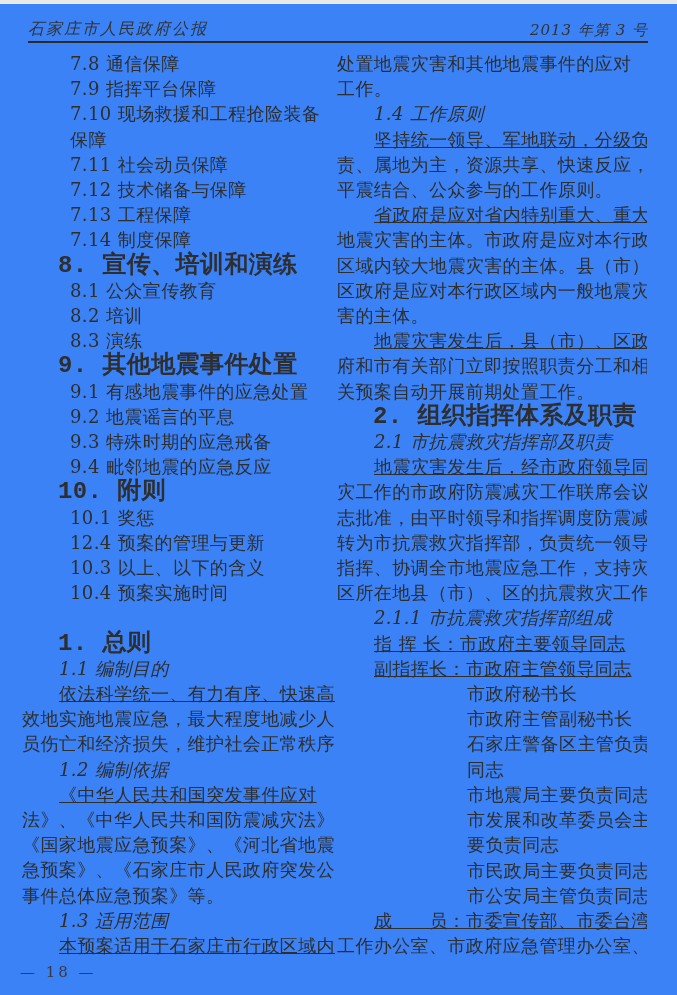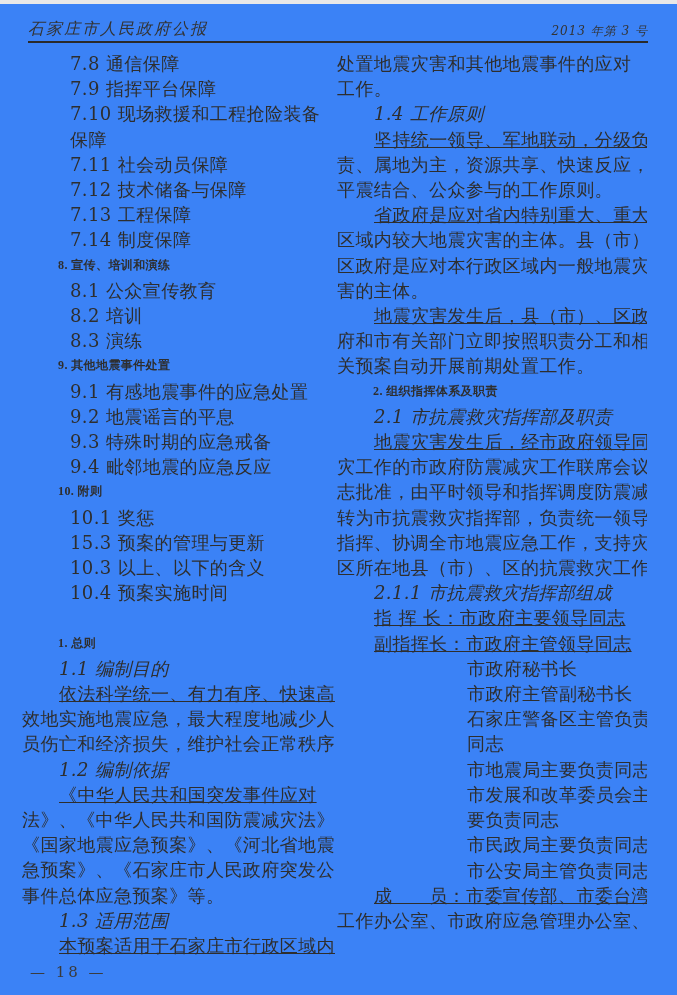--- a/index.html
+++ b/index.html
@@ -24,21 +24,21 @@
     justify-content: space-between;
     align-items: flex-end;
   }
   .pub-title {
     font-size: 16px;
     font-style: italic;
     letter-spacing: 2px;
     color: #333;
   }
   .issue {
-    font-size: 12px;
+    font-size: 15px;
     font-style: italic;
     letter-spacing: 1px;
     color: #333;
   }
   .rule {
     position: absolute;
     top: 37px;
     left: 28px;
     right: 29px;
     height: 0;
@@ -63,35 +63,35 @@
     line-height: 25.2px;
     font-size: 18px;
     letter-spacing: 0.4px;
     white-space: pre;
     color: #2e2e2e;
   }
   .line-toc-sub       { padding-left: 48px; }
   .line-toc-sub-cont  { padding-left: 48px; }
   .line-toc-chapter, .line-chapter {
     padding-left: 36px;
-    font-family: Liberation Serif, serif;
+    font-family: Liberation Mono, monospace;
     font-weight: 700;
-    font-size: 12px;
+    font-size: 24px;
   }
   .line-section {
     padding-left: 37px;
     font-style: italic;
   }
   .line-para-first { padding-left: 37px; text-decoration: underline; }
   .line-para       { padding-left: 0; }
   .line-member     { padding-left: 130px; }
   .line-blank      { padding-left: 0; }
   .page-footer {
     position: absolute;
-    left: 30px;
+    left: 20px;
     bottom: 18px;
     font-size: 15px;
     letter-spacing: 3px;
     color: #3a3a3a;
   }
 </style>
 </head>
 <body>
 
 <div class="page">
@@ -117,21 +117,21 @@
         <div class="line line-toc-sub">8.1 公众宣传教育</div>
         <div class="line line-toc-sub">8.2 培训</div>
         <div class="line line-toc-sub">8.3 演练</div>
         <div class="line line-toc-chapter">9. 其他地震事件处置</div>
         <div class="line line-toc-sub">9.1 有感地震事件的应急处置</div>
         <div class="line line-toc-sub">9.2 地震谣言的平息</div>
         <div class="line line-toc-sub">9.3 特殊时期的应急戒备</div>
         <div class="line line-toc-sub">9.4 毗邻地震的应急反应</div>
         <div class="line line-toc-chapter">10. 附则</div>
         <div class="line line-toc-sub">10.1 奖惩</div>
-        <div class="line line-toc-sub">15.3 预案的管理与更新</div>
+        <div class="line line-toc-sub">12.4 预案的管理与更新</div>
         <div class="line line-toc-sub">10.3 以上、以下的含义</div>
         <div class="line line-toc-sub">10.4 预案实施时间</div>
         <div class="line line-blank"></div>
         <div class="line line-chapter">1. 总则</div>
         <div class="line line-section">1.1 编制目的</div>
         <div class="line line-para-first">依法科学统一、有力有序、快速高</div>
         <div class="line line-para">效地实施地震应急，最大程度地减少人</div>
         <div class="line line-para">员伤亡和经济损失，维护社会正常秩序。</div>
         <div class="line line-section">1.2 编制依据</div>
         <div class="line line-para-first">《中华人民共和国突发事件应对</div>
@@ -143,20 +143,21 @@
         <div class="line line-para-first">本预案适用于石家庄市行政区域内</div>
       </section>
     <section class="col col-right" id="col-right">
         <div class="line line-para">处置地震灾害和其他地震事件的应对</div>
         <div class="line line-para">工作。</div>
         <div class="line line-section">1.4 工作原则</div>
         <div class="line line-para-first">坚持统一领导、军地联动，分级负</div>
         <div class="line line-para">责、属地为主，资源共享、快速反应，</div>
         <div class="line line-para">平震结合、公众参与的工作原则。</div>
         <div class="line line-para-first">省政府是应对省内特别重大、重大</div>
+        <div class="line line-para">地震灾害的主体。市政府是应对本行政</div>
         <div class="line line-para">区域内较大地震灾害的主体。县（市）、</div>
         <div class="line line-para">区政府是应对本行政区域内一般地震灾</div>
         <div class="line line-para">害的主体。</div>
         <div class="line line-para-first">地震灾害发生后，县（市）、区政</div>
         <div class="line line-para">府和市有关部门立即按照职责分工和相</div>
         <div class="line line-para">关预案自动开展前期处置工作。</div>
         <div class="line line-chapter">2. 组织指挥体系及职责</div>
         <div class="line line-section">2.1 市抗震救灾指挥部及职责</div>
         <div class="line line-para-first">地震灾害发生后，经市政府领导同</div>
         <div class="line line-para">灾工作的市政府防震减灾工作联席会议</div>

